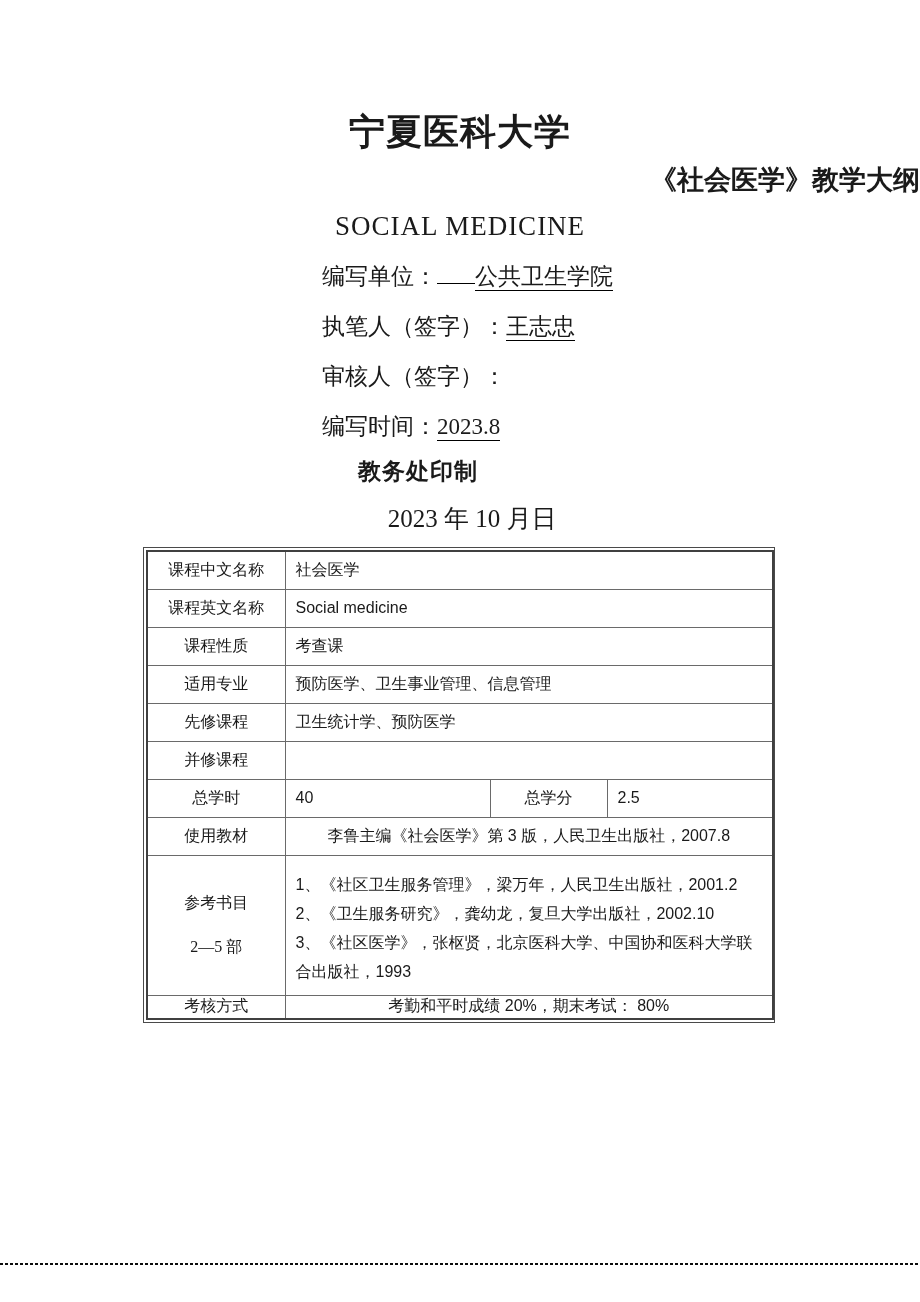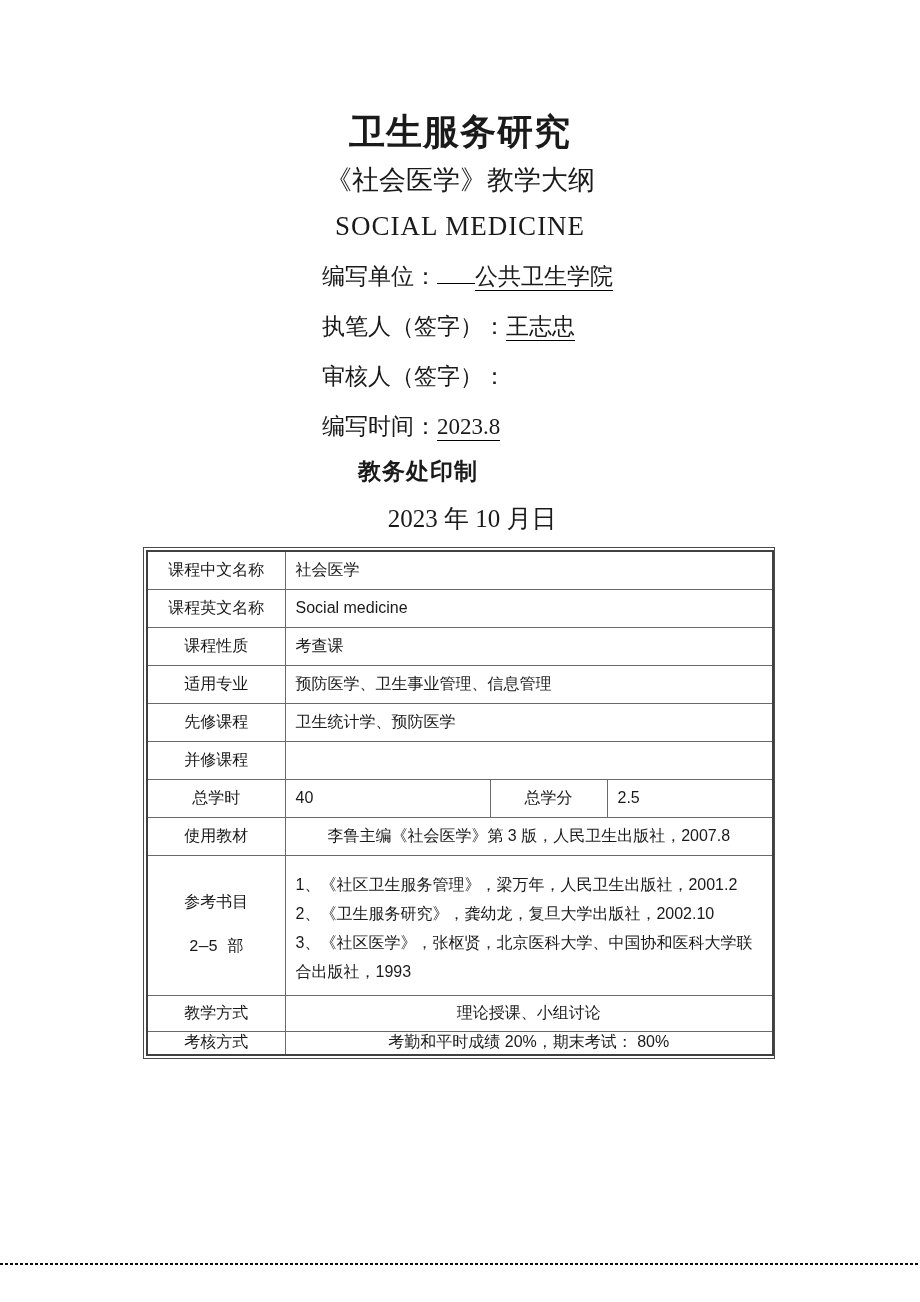--- a/index.html
+++ b/index.html
@@ -12,21 +12,21 @@
   .serif { font-family:"Liberation Serif","DejaVu Serif",serif; }
   .sans  { font-family:"Liberation Sans","DejaVu Sans",sans-serif; }
 
   .university-title {
     position:absolute; top:108px; left:0; width:920px;
     text-align:center; font-size:36px; font-weight:bold;
     letter-spacing:1px;
   }
   .course-title {
     position:absolute; top:162px; left:0; width:920px;
-    text-align:center; font-size:27px; font-weight:400;
+    text-align:right; font-size:27px; font-weight:700;
   }
   .course-title-en {
     position:absolute; top:211px; left:0; width:920px;
     text-align:center; font-size:27px; letter-spacing:1px;
   }
   .meta-block {
     position:absolute; top:252px; left:322px;
     font-size:23px;
   }
   .meta-line { height:50px; line-height:50px; white-space:nowrap; }
@@ -41,21 +41,21 @@
     text-align:center; font-size:25px;
   }
 
   .table-wrap {
     position:absolute; top:547px; left:143px; width:632px;
     border:1px solid #4a4a4a; padding:2px; background:#fff;
   }
   table.course { border-collapse:collapse; width:100%; table-layout:fixed; border:2px solid #404040; }
   table.course td { border:1px solid #6a6a6a; overflow:hidden; }
   td.lbl {
-    font-family:Liberation Mono, monospace;
+    font-family:Liberation Serif, serif;
     font-size:16px; text-align:center; width:138px;
   }
   td.val {
     font-family:"Liberation Sans","DejaVu Sans",sans-serif;
     font-size:16px; text-align:left; padding:0 10px;
   }
   td.val.center { text-align:center; padding:0 6px; }
   tr.h38 { height:38px; }
   tr.h36 { height:36px; }
   tr.h34 { height:24px; }
@@ -66,21 +66,21 @@
   td.refs-val div { line-height:29px; font-size:16px; }
 
   .footer-dash {
     position:absolute; top:1263px; left:0; width:920px; height:2px;
     background:repeating-linear-gradient(90deg,#0d0d0d 0 3px,transparent 3px 5px);
   }
 </style>
 </head>
 <body>
 
-<div class="university-title serif">卫生服务研究</div>
+<div class="university-title serif">宁夏医科大学</div>
 
 <div class="course-title sans">《社会医学》教学大纲</div>
 
 <div class="course-title-en serif">SOCIAL MEDICINE</div>
 
 <div class="meta-block serif">
   <div class="meta-line">
     <span>编写单位：</span><span class="u-blank"></span><span class="u">公共卫生学院</span>
   </div>
   <div class="meta-line">
@@ -145,24 +145,20 @@
       <td class="lbl refs-label">
         <div>参考书目</div>
         <div>2—5 部</div>
       </td>
       <td class="val refs-val" colspan="3">
         <div>1、《社区卫生服务管理》，梁万年，人民卫生出版社，2001.2</div>
         <div>2、《卫生服务研究》，龚幼龙，复旦大学出版社，2002.10</div>
         <div>3、《社区医学》，张枢贤，北京医科大学、中国协和医科大学联合出版社，1993</div>
       </td>
     </tr>
-    <tr class="h36">
-      <td class="lbl">教学方式</td>
-      <td class="val center" colspan="3">理论授课、小组讨论</td>
-    </tr>
     <tr class="h34">
       <td class="lbl">考核方式</td>
       <td class="val center" colspan="3">考勤和平时成绩 20%，期末考试： 80%</td>
     </tr>
   </tbody>
     </table>
 </div>
 
 <div class="footer-dash"></div>
 

